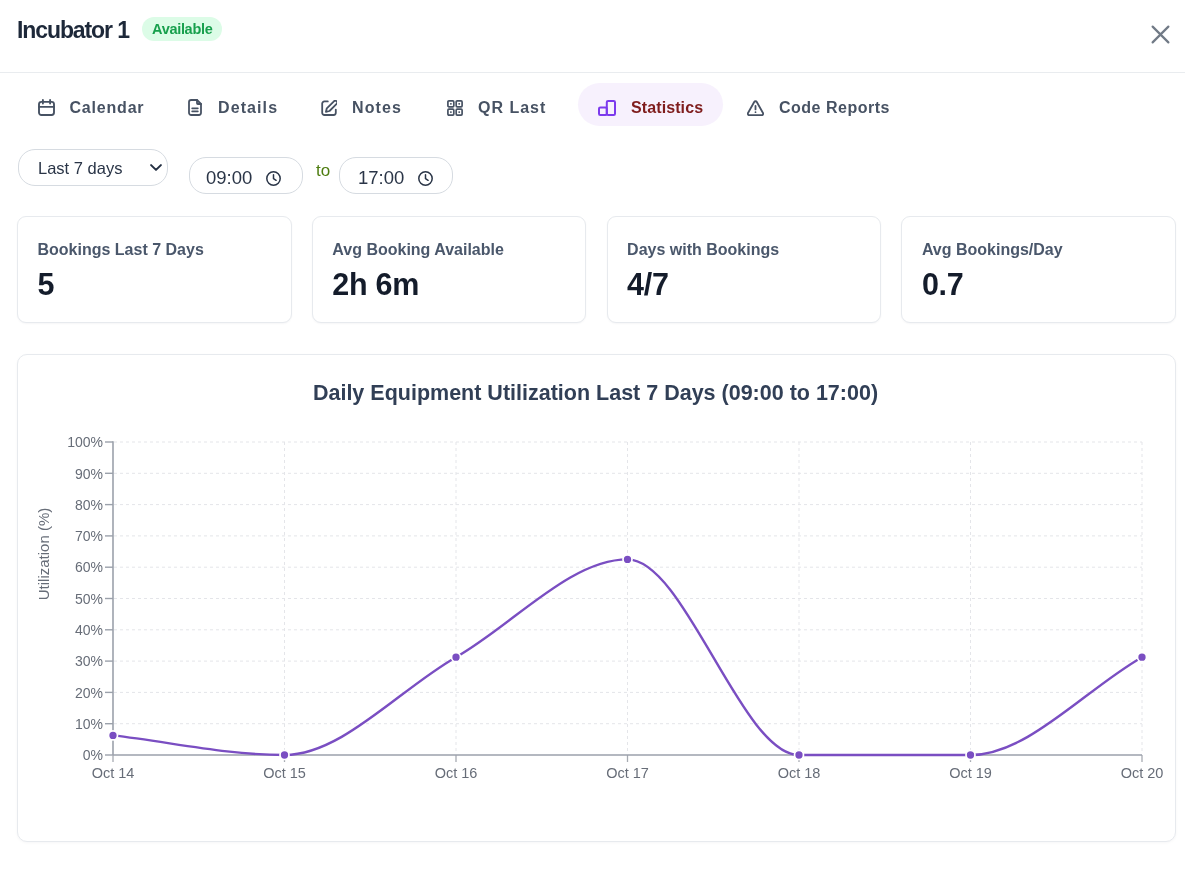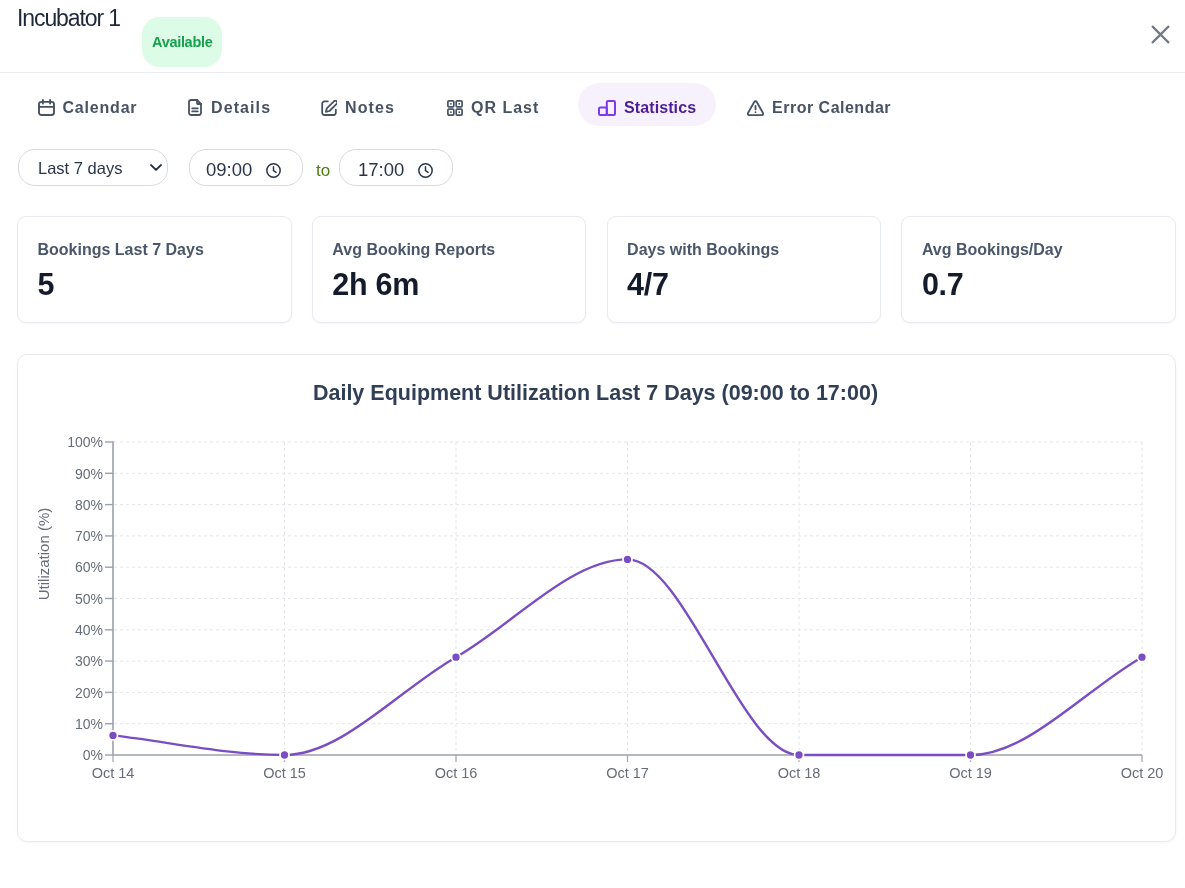--- a/index.html
+++ b/index.html
@@ -1,34 +1,34 @@
 <!DOCTYPE html>
 <html><head>
 <meta charset="utf-8">
 <style>
   * { margin:0; padding:0; box-sizing:border-box; }
   html,body { width:1185px; height:888px; background:#ffffff;
     font-family:"Liberation Sans", sans-serif; overflow:hidden; position:relative; }
   .abs { position:absolute; }
 
-  .hdr-title { left:17px; top:7px; font-size:23px; font-weight:400; color:#1d2839; letter-spacing:-1.1px; line-height:1; }
-  .badge { left:142px; top:17px; height:50px; padding:0 10px; background:#dcfce7; color:#18a04d;
+  .hdr-title { left:17px; top:19px; font-size:23px; font-weight:700; color:#1d2839; letter-spacing:-1.1px; line-height:1; }
+  .badge { left:142px; top:17px; height:24px; padding:0 10px; background:#dcfce7; color:#18a04d;
     font-size:14.5px; font-weight:700; letter-spacing:-0.3px; border-radius:17.5px; display:flex; align-items:center; }
   .close-x { left:1149.5px; top:24px; width:21px; height:21px; }
   .divider { left:0; top:72px; width:1185px; height:1px; background:#e9ecef; }
 
-  .tab { position:absolute; top:82.5px; height:43.5px; display:flex; align-items:center; gap:8px;
+  .tab { position:absolute; top:82.5px; height:43.5px; display:flex; align-items:center; gap:15px;
     padding:8px 20px 0 21px; border-radius:22px; font-size:16px; font-weight:600; letter-spacing:0.5px; color:#475263; }
   .tab svg { flex:0 0 auto; margin-top:-1px; }
-  .tab.active { background:#f7f1fd; color:#4c1d95; letter-spacing:0.1px; padding-left:20.5px; }
+  .tab.active { background:#f7f1fd; color:#7f1d1d; letter-spacing:0.1px; padding-left:20.5px; }
 
   .ctl { position:absolute; top:149px; height:36.5px; border:1px solid #d6dbe1; border-radius:17px; background:#fff;
     display:flex; align-items:center; padding-top:3px; font-size:16.5px; color:#2a3547; }
   .sel { left:17.5px; width:150px; padding-left:19.5px; padding-right:5px; justify-content:space-between; }
-  .time { width:113.5px; font-size:18.5px; }
+  .time { width:113.5px; font-size:18.5px;margin-top:8px; }
   .time span { position:absolute; top:9px; }
   .time svg { position:absolute; top:13px; }
   .t1 { left:189px; }
   .t1 span { left:16px; } .t1 svg { left:76px; }
   .t2 { left:339px; }
   .t2 span { left:18px; } .t2 svg { left:77.5px; }
   .to { position:absolute; left:316px; top:161px; color:#4d7c0f; font-size:17px; }
 
   .card { position:absolute; top:216px; width:274.5px; height:107px; border:1px solid #e7eaee; border-radius:9px; background:#fff;
     box-shadow:0 1px 2px rgba(16,24,40,0.04); }
@@ -86,21 +86,21 @@
       <rect x="1" y="7.4" width="7.8" height="7.6" rx="1.3"></rect>
       <rect x="8.8" y="1" width="8.2" height="14" rx="1.3"></rect>
     </svg>
     <span>Statistics</span>
   </div>
   <div class="tab" style="left:726px">
     <svg width="17" height="16" viewBox="0 0 17 16" fill="none" stroke="#475263" stroke-width="1.8" stroke-linecap="round" stroke-linejoin="round">
       <path d="M7.2 2 1 13a1.5 1.5 0 0 0 1.3 2.2h12.4A1.5 1.5 0 0 0 16 13L9.8 2a1.5 1.5 0 0 0-2.6 0z"></path>
       <path d="M8.5 6v3.4M8.5 12.2h.01"></path>
     </svg>
-    <span>Error Calendar</span>
+    <span>Code Reports</span>
   </div>
 
   <div class="ctl sel">
     <span>Last 7 days</span>
     <svg width="12" height="7.5" viewBox="0 0 12 7.5" fill="none" stroke="#232f42" stroke-width="2" stroke-linecap="round" stroke-linejoin="round" style="margin-top:-2px">
       <path d="M1.1 1.1 6 5.9l4.9-4.8"></path>
     </svg>
   </div>
   <div class="ctl time t1">
     <span>09:00</span>
@@ -116,21 +116,21 @@
       <circle cx="7.5" cy="7.5" r="6.7"></circle>
       <path d="M7.5 3.8v3.9l2.6 1.6"></path>
     </svg>
   </div>
 
   <div class="card" style="left:17px">
     <div class="lbl">Bookings Last 7 Days</div>
     <div class="val">5</div>
   </div>
   <div class="card" style="left:311.8px">
-    <div class="lbl">Avg Booking Reports</div>
+    <div class="lbl">Avg Booking Available</div>
     <div class="val">2h 6m</div>
   </div>
   <div class="card" style="left:606.6px">
     <div class="lbl">Days with Bookings</div>
     <div class="val">4/7</div>
   </div>
   <div class="card" style="left:901.4px">
     <div class="lbl">Avg Bookings/Day</div>
     <div class="val">0.7</div>
   </div>

